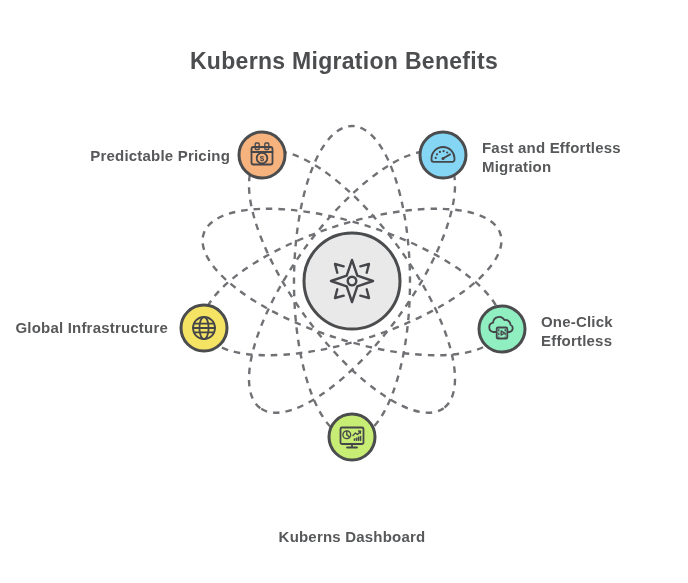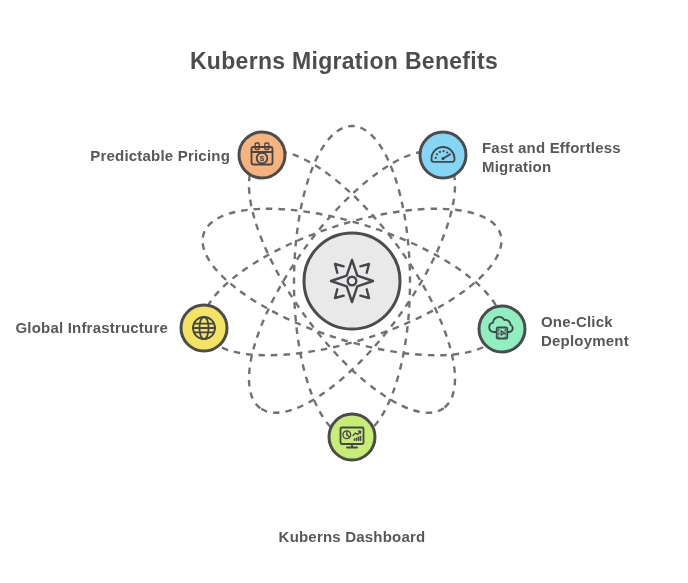--- a/index.html
+++ b/index.html
@@ -162,16 +162,16 @@
         <line class="bar" x1="4.5" y1="3.2" x2="4.5" y2="1.2"></line>
         <line class="bar" x1="6.5" y1="3.2" x2="6.5" y2="0.4"></line>
         <line class="bar" x1="8.5" y1="3.2" x2="8.5" y2="-0.4"></line>
       </g>
     </g>
   </svg>
 
   <div class="node-label label-pricing">Predictable Pricing</div>
   <div class="node-label label-migration">Fast and Effortless Migration</div>
   <div class="node-label label-global">Global Infrastructure</div>
-  <div class="node-label label-deploy">One-Click Deployment</div>
+  <div class="node-label label-deploy">One-Click Effortless</div>
   <div class="node-label label-dashboard">Kuberns Dashboard</div>
 
 </div>
 
 </body></html>

